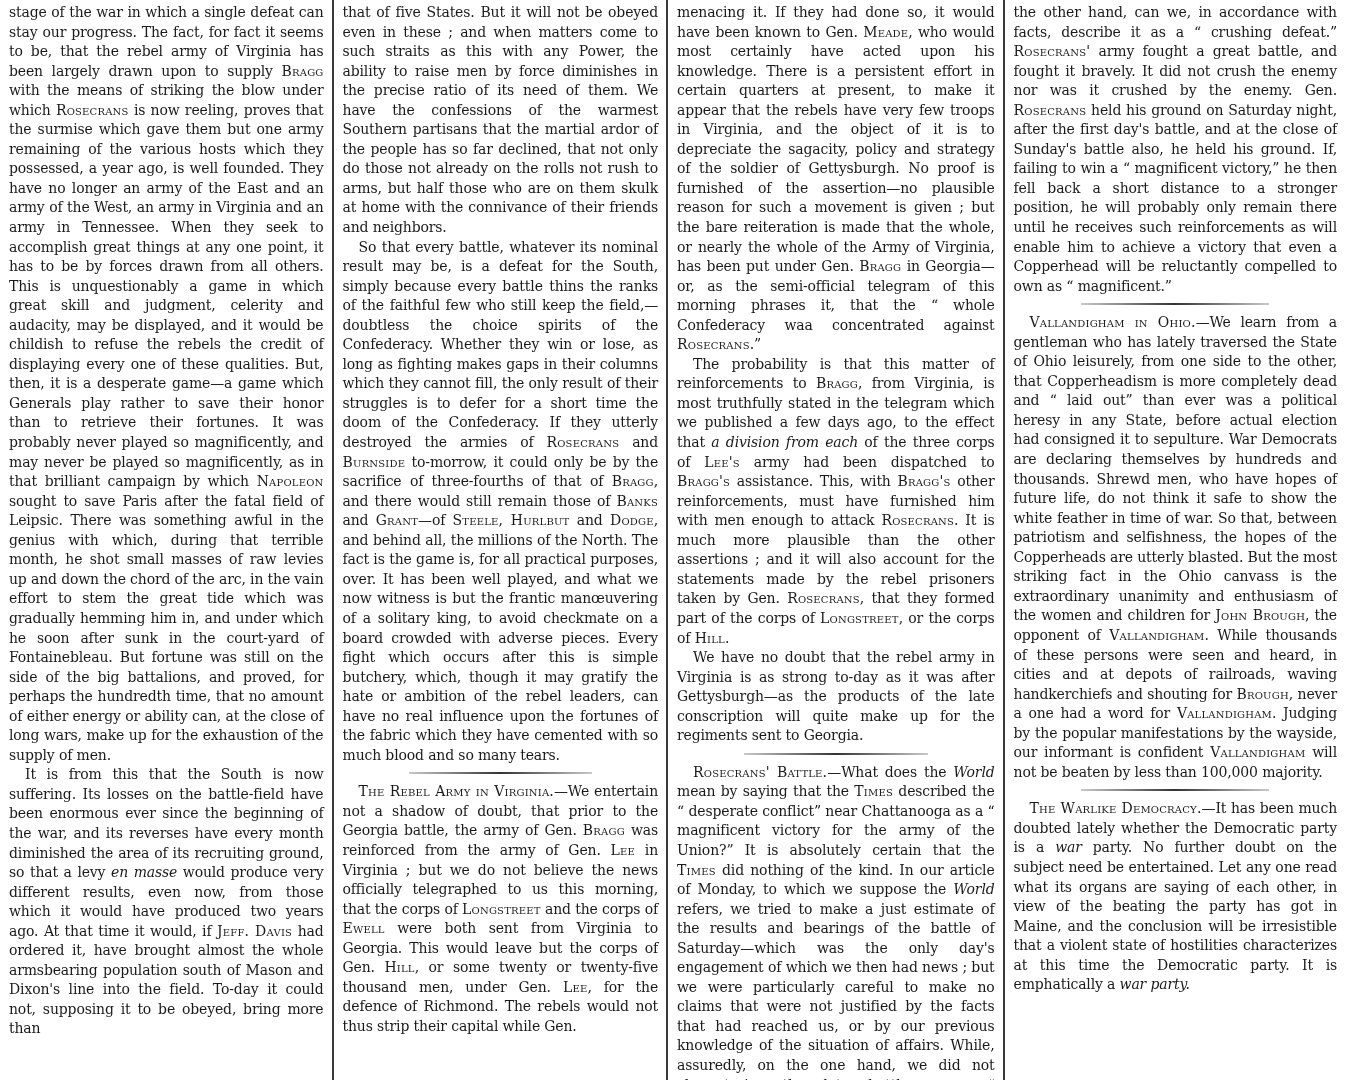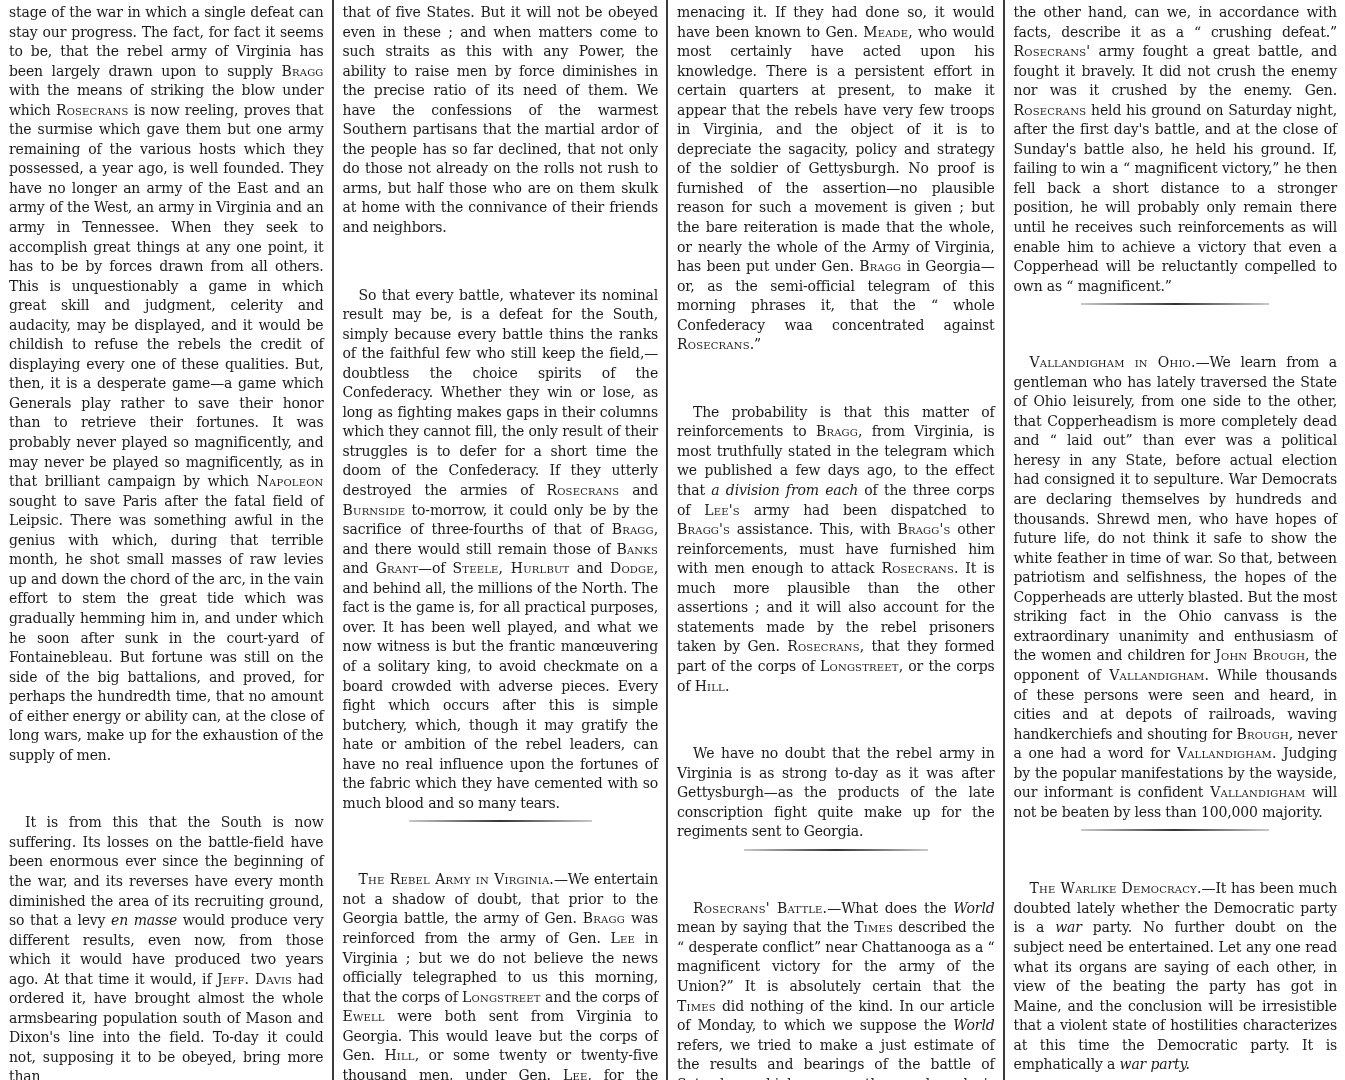--- a/index.html
+++ b/index.html
@@ -25,21 +25,21 @@
     overflow: hidden;
   }
   .col-1 { width: 333px; }
   .col-2 { width: 334px; }
   .col-3 { width: 336px; }
   .col-4 { width: 342px; }
   .rule {
     width: 2px; background: #3a3a3a; height: 1080px; flex: none;
   }
   p { margin: 0; text-indent: 0; hyphens: none; }
-  p.indent { text-indent: 16px; margin-top: 48px; }
+  p.indent { text-indent: 16px; }
   .sc { font-variant: small-caps; letter-spacing: 0.2px; }
   em { }
   .sep {
     height: 2px; width: 58%; margin: 7px auto 8px auto;
     background: linear-gradient(90deg, rgba(40,40,40,0.25), #333 50%, rgba(40,40,40,0.25));
   }
 </style>
 </head>
 <body>
 
@@ -52,21 +52,21 @@
   <div class="col col-2">
       <p><span>that of five States.  But it will not be obeyed even in these ; and when matters come to such straits as this with any Power, the ability to raise men by force diminishes in the precise ratio of its need of them.  We have the confessions of the warmest Southern partisans that the martial ardor of the people has so far declined, that not only do those not already on the rolls not rush to arms, but half those who are on them skulk at home with the connivance of their friends and neighbors.</span></p>
       <p class="indent"><span>So that every battle, whatever its nominal result may be, is a defeat for the South, simply because every battle thins the ranks of the faithful few who still keep the field,—doubtless the choice spirits of the Confederacy.  Whether they win or lose, as long as fighting makes gaps in their columns which they cannot fill, the only result of their struggles is to defer for a short time the doom of the Confederacy.  If they utterly destroyed the armies of </span><span class="sc">Rosecrans</span><span> and </span><span class="sc">Burnside</span><span> to-morrow, it could only be by the sacrifice of three-fourths of that of </span><span class="sc">Bragg</span><span>, and there would still remain those of </span><span class="sc">Banks</span><span> and </span><span class="sc">Grant</span><span>—of </span><span class="sc">Steele, Hurlbut</span><span> and </span><span class="sc">Dodge</span><span>, and behind all, the millions of the North.  The fact is the game is, for all practical purposes, over.  It has been well played, and what we now witness is but the frantic manœuvering of a solitary king, to avoid checkmate on a board crowded with adverse pieces.  Every fight which occurs after this is simple butchery, which, though it may gratify the hate or ambition of the rebel leaders, can have no real influence upon the fortunes of the fabric which they have cemented with so much blood and so many tears.</span></p>
       <div class="sep"></div>
       <p class="indent"><span class="sc">The Rebel Army in Virginia.</span><span>—We entertain not a shadow of doubt, that prior to the Georgia battle, the army of Gen. </span><span class="sc">Bragg</span><span> was reinforced from the army of Gen. </span><span class="sc">Lee</span><span> in Virginia ; but we do not believe the news officially telegraphed to us this morning, that the corps of </span><span class="sc">Longstreet</span><span> and the corps of </span><span class="sc">Ewell</span><span> were both sent from Virginia to Georgia.  This would leave but the corps of Gen. </span><span class="sc">Hill</span><span>, or some twenty or twenty-five thousand men, under Gen. </span><span class="sc">Lee</span><span>, for the defence of Richmond.  The rebels would not thus strip their capital while Gen. </span></p>
     </div>
   <div class="rule"></div>
   <div class="col col-3">
       <p><span>menacing it.  If they had done so, it would have been known to Gen. </span><span class="sc">Meade</span><span>, who would most certainly have acted upon his knowledge.  There is a persistent effort in certain quarters at present, to make it appear that the rebels have very few troops in Virginia, and the object of it is to depreciate the sagacity, policy and strategy of the soldier of Gettysburgh.  No proof is furnished of the assertion—no plausible reason for such a movement is given ; but the bare reiteration is made that the whole, or nearly the whole of the Army of Virginia, has been put under Gen. </span><span class="sc">Bragg</span><span> in Georgia—or, as the semi-official telegram of this morning phrases it, that the “ whole Confederacy waa concentrated against </span><span class="sc">Rosecrans</span><span>.”</span></p>
       <p class="indent"><span>The probability is that this matter of reinforcements to </span><span class="sc">Bragg</span><span>, from Virginia, is most truthfully stated in the telegram which we published a few days ago, to the effect that </span><em>a division from each</em><span> of the three corps of </span><span class="sc">Lee's</span><span> army had been dispatched to </span><span class="sc">Bragg's</span><span> assistance.  This, with </span><span class="sc">Bragg's</span><span> other reinforcements, must have furnished him with men enough to attack </span><span class="sc">Rosecrans</span><span>.  It is much more plausible than the other assertions ; and it will also account for the statements made by the rebel prisoners taken by Gen. </span><span class="sc">Rosecrans</span><span>, that they formed part of the corps of </span><span class="sc">Longstreet</span><span>, or the corps of </span><span class="sc">Hill</span><span>.</span></p>
-      <p class="indent"><span>We have no doubt that the rebel army in Virginia is as strong to-day as it was after Gettysburgh—as the products of the late conscription fight quite make up for the regiments sent to Georgia.</span></p>
+      <p class="indent"><span>We have no doubt that the rebel army in Virginia is as strong to-day as it was after Gettysburgh—as the products of the late conscription will quite make up for the regiments sent to Georgia.</span></p>
       <div class="sep"></div>
       <p class="indent"><span class="sc">Rosecrans' Battle.</span><span>—What does the </span><em>World</em><span> mean by saying that the </span><span class="sc">Times</span><span> described the “ desperate conflict” near Chattanooga as a “ magnificent victory for the army of the Union?”  It is absolutely certain that the </span><span class="sc">Times</span><span> did nothing of the kind.  In our article of Monday, to which we suppose the </span><em>World</em><span> refers, we tried to make a just estimate of the results and bearings of the battle of Saturday—which was the only day's engagement of which we then had news ; but we were particularly careful to make no claims that were not justified by the facts that had reached us, or by our previous knowledge of the situation of affairs.  While, assuredly, on the one hand, we did not characterize the late battle as a “ magnificent victory,” neither on</span></p>
     </div>
   <div class="rule"></div>
   <div class="col col-4">
       <p><span>the other hand, can we, in accordance with facts, describe it as a “ crushing defeat.” </span><span class="sc">Rosecrans'</span><span> army fought a great battle, and fought it bravely.  It did not crush the enemy nor was it crushed by the enemy.  Gen. </span><span class="sc">Rosecrans</span><span> held his ground on Saturday night, after the first day's battle, and at the close of Sunday's battle also, he held his ground.  If, failing to win a “ magnificent victory,” he then fell back a short distance to a stronger position, he will probably only remain there until he receives such reinforcements as will enable him to achieve a victory that even a Copperhead will be reluctantly compelled to own as “ magnificent.”</span></p>
       <div class="sep"></div>
       <p class="indent"><span class="sc">Vallandigham in Ohio.</span><span>—We learn from a gentleman who has lately traversed the State of Ohio leisurely, from one side to the other, that Copperheadism is more completely dead and “ laid out” than ever was a political heresy in any State, before actual election had consigned it to sepulture.  War Democrats are declaring themselves by hundreds and thousands.  Shrewd men, who have hopes of future life, do not think it safe to show the white feather in time of war.  So that, between patriotism and selfishness, the hopes of the Copperheads are utterly blasted.  But the most striking fact in the Ohio canvass is the extraordinary unanimity and enthusiasm of the women and children for </span><span class="sc">John Brough</span><span>, the opponent of </span><span class="sc">Vallandigham</span><span>.  While thousands of these persons were seen and heard, in cities and at depots of railroads, waving handkerchiefs and shouting for </span><span class="sc">Brough</span><span>, never a one had a word for </span><span class="sc">Vallandigham</span><span>.  Judging by the popular manifestations by the wayside, our informant is confident </span><span class="sc">Vallandigham</span><span> will not be beaten by less than 100,000 majority.</span></p>
       <div class="sep"></div>
       <p class="indent"><span class="sc">The Warlike Democracy.</span><span>—It has been much doubted lately whether the Democratic party is a </span><em>war</em><span> party.  No further doubt on the subject need be entertained.  Let any one read what its organs are saying of each other, in view of the beating the party has got in Maine, and the conclusion will be irresistible that a violent state of hostilities characterizes at this time the Democratic party.  It is emphatically a </span><em>war party.</em></p>

